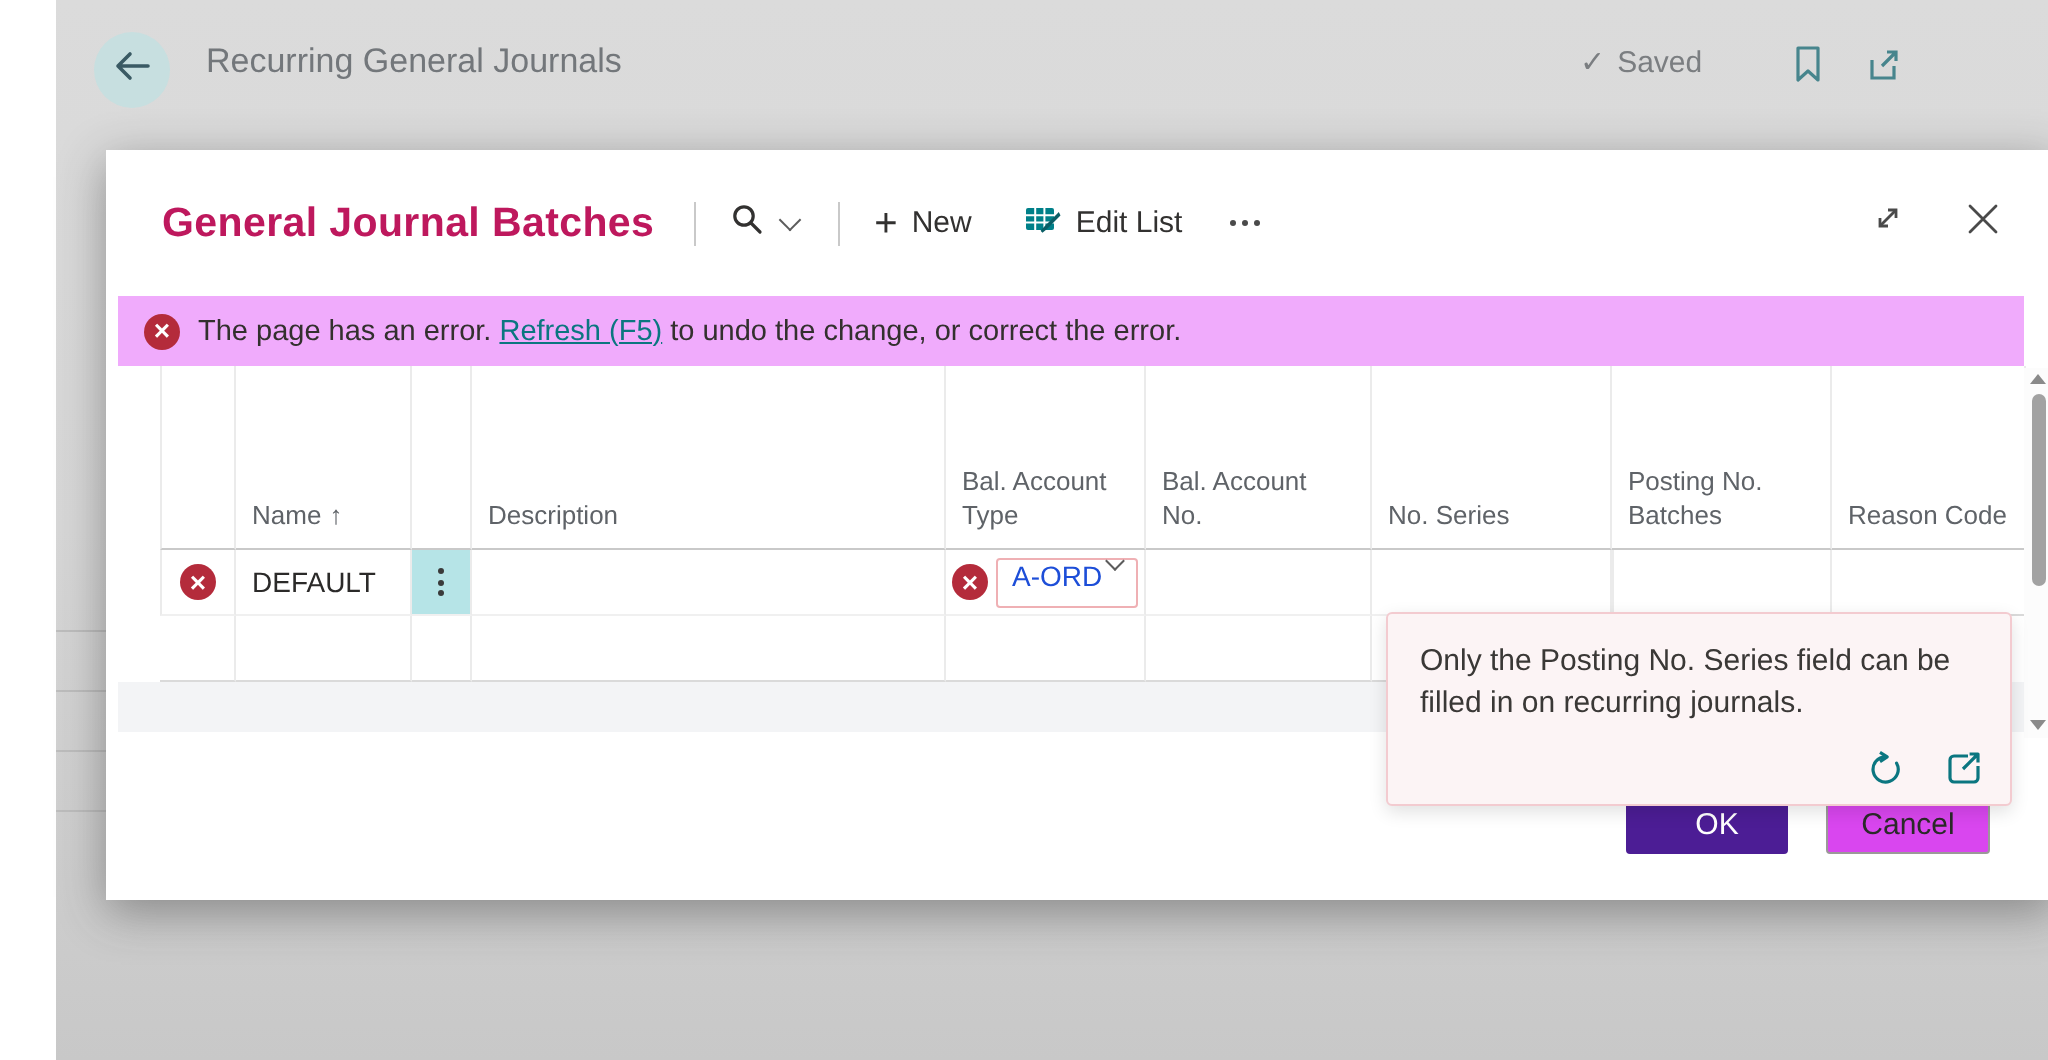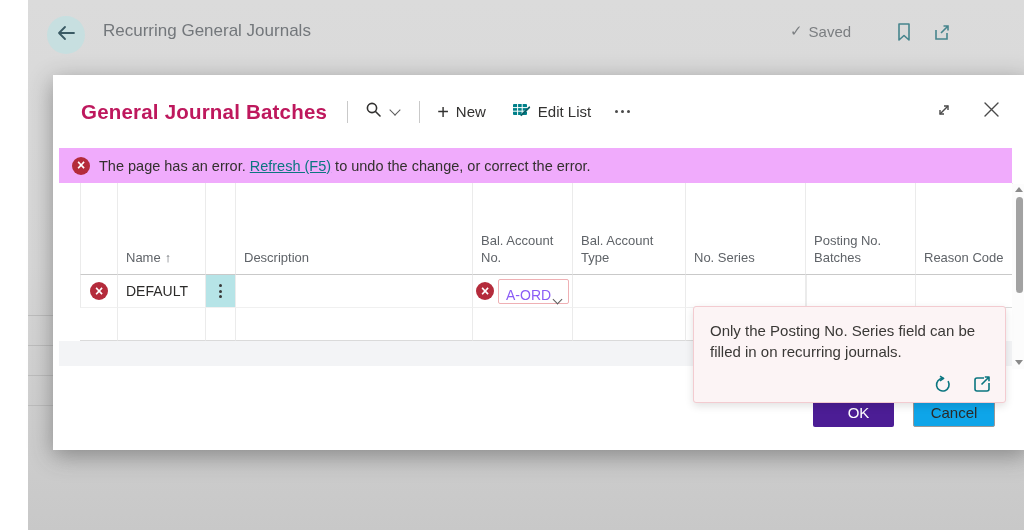--- a/index.html
+++ b/index.html
@@ -59,41 +59,41 @@
   .nowrap{white-space:nowrap;overflow:hidden;}
   .r1{align-items:center;padding:0 8px;font-size:14px;color:#2b2a29;border-bottom:1px solid #f0f0f0;}
   .r2{align-items:center;padding:0 8px;border-bottom:1px solid #dadada;}
   .cell-badge{justify-content:center;padding:0;}
   .sel{background:#b6e4e7;}
   .dots-cell{justify-content:center;padding:0;cursor:pointer;}
   .vdots{display:flex;flex-direction:column;gap:2.5px;}
   .vdots i{width:3px;height:3px;border-radius:50%;background:#3a3a3a;}
   .combo-cell{padding:0 3px;gap:4px;}
   .combo{flex:1;height:25px;border:1px solid #efb0b4;border-radius:2px;background:#fff;
-    display:flex;align-items:flex-end;padding:0 7px;box-sizing:border-box;font-size:14px;color:#8b5cf6;cursor:pointer;}
+    display:flex;align-items:flex-start;padding:0 7px;box-sizing:border-box;font-size:14px;color:#1d4ed8;cursor:pointer;}
   .combo .chev{margin-left:auto;width:6px;height:6px;}
   .filler{position:absolute;left:6px;top:266px;width:953px;height:25px;background:#f3f4f6;}
   
   .dlg-scroll{position:absolute;left:959px;top:109px;width:15px;height:185px;background:#fcfcfc;}
   .dlg-thumb{position:absolute;left:4px;top:13px;width:7px;height:96px;background:#a2a2a2;border-radius:4px;}
   .stri-up{width:0;height:0;border-left:4px solid transparent;border-right:4px solid transparent;
     border-bottom:5px solid #8a8a8a;position:absolute;left:3px;top:3px;}
   .stri-dn{width:0;height:0;border-left:4px solid transparent;border-right:4px solid transparent;
     border-top:5px solid #8a8a8a;position:absolute;left:3px;bottom:4px;}
   
   .tooltip{position:absolute;left:640px;top:231px;width:313px;height:97px;background:#fcf4f5;
     border:1px solid #f3cbd0;border-radius:3px;box-shadow:0 3px 9px rgba(0,0,0,.12);
     box-sizing:border-box;padding:13px 16px;font-size:15px;line-height:1.42;color:#3a3836;z-index:6;}
   .tt-icons{position:absolute;right:13px;bottom:8px;display:flex;gap:20px;}
   .tt-icons span{cursor:pointer;display:flex;}
   
   .ok-btn{position:absolute;left:760px;top:322px;width:81px;height:30px;background:#4c1d95;
     color:#fff;font-size:15px;border:none;border-radius:2px;cursor:pointer;z-index:2;
     font-family:"Liberation Sans",sans-serif;padding-left:16px;}
-  .cancel-btn{position:absolute;left:860px;top:322px;width:82px;height:30px;background:#0ea5e9;
+  .cancel-btn{position:absolute;left:860px;top:322px;width:82px;height:30px;background:#d946ef;
     color:#2b2a29;font-size:15px;border:1px solid #9b9998;border-radius:2px;cursor:pointer;z-index:2;
     font-family:"Liberation Sans",sans-serif;}
 </style>
 </head>
 <body>
 
 <div class="page">
 
   <div class="topbar">
     <div class="back-btn">
@@ -195,22 +195,22 @@
 
     <div class="grid">
 
       <div class="c h first"></div>
       <div class="c h">
         <span>Name</span>
         <span class="sort">↑</span>
       </div>
       <div class="c h"></div>
       <div class="c h">Description</div>
+      <div class="c h">Bal. Account Type</div>
       <div class="c h">Bal. Account No.</div>
-      <div class="c h">Bal. Account Type</div>
       <div class="c h">No. Series</div>
       <div class="c h">Posting No. Batches</div>
       <div class="c h nowrap">Reason Code</div>
 
       <div class="c r1 first cell-badge">
           <span class="err-badge"></span>
         </div>
       <div class="c r1">DEFAULT</div>
       <div class="c r1 sel dots-cell">
           <span class="vdots">

